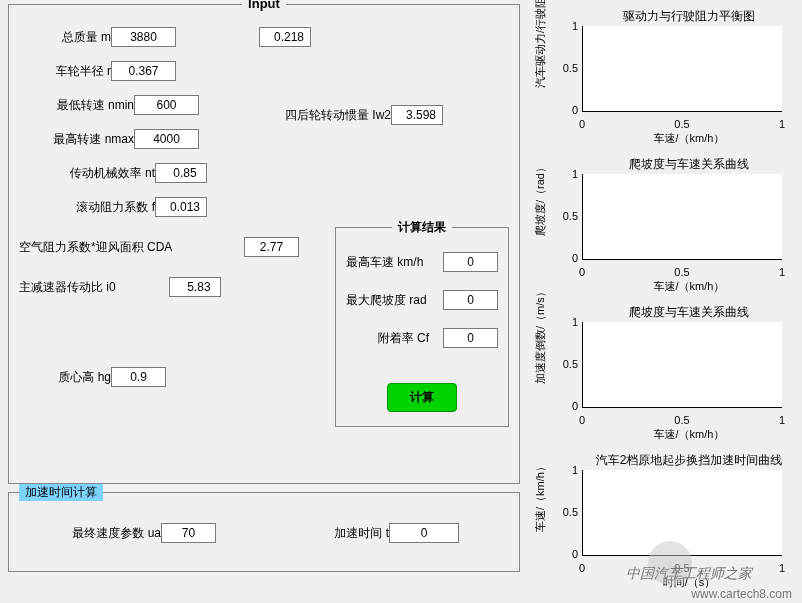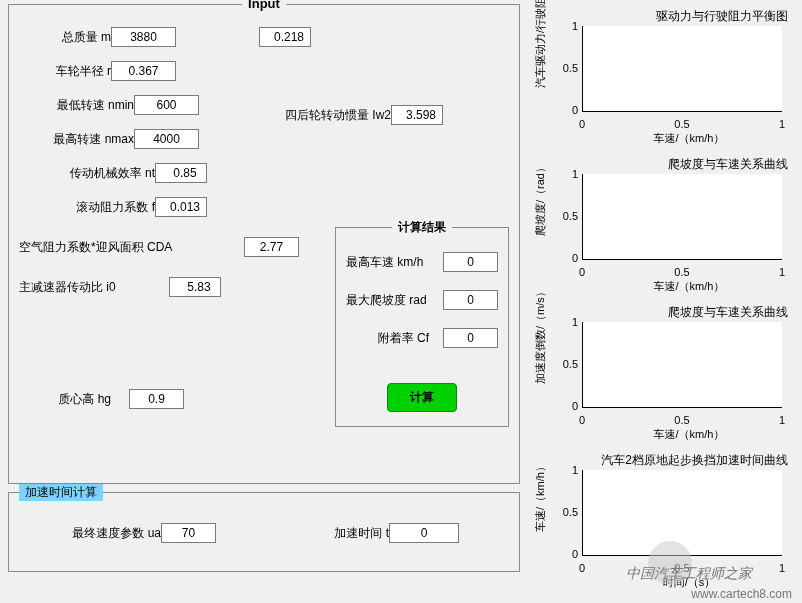--- a/index.html
+++ b/index.html
@@ -123,21 +123,21 @@
     .chart {
       position: relative;
       height: 148px;
       width: 268px;
     }
     .chart-title {
       position: absolute;
       top: 4px;
       left: 60px;
       right: 10px;
-      text-align: right;
+      text-align: center;
       font-size: 12px;
       white-space: nowrap;
     }
     .chart-ylabel {
       position: absolute;
       left: 0px;
       top: 50%;
       transform: translateY(-50%) rotate(-90deg);
       transform-origin: center;
       font-size: 11px;
@@ -236,21 +236,21 @@
       <input class="field-input w60" value="0.013" style="">
     </div>
     <div class="field" style="left:10px; top:232px;">
       <span class="field-label" style="width:225px;text-align:left;">空气阻力系数*迎风面积 CDA</span>
       <input class="field-input w55" value="2.77" style="">
     </div>
     <div class="field" style="left:10px; top:272px;">
       <span class="field-label" style="width:150px;text-align:left;">主减速器传动比 i0</span>
       <input class="field-input w60" value="5.83" style="">
     </div>
-    <div class="field" style="left:22px; top:384px;gap:18px;">
+    <div class="field" style="left:22px; top:362px;">
       <span class="field-label" style="width:80px;">质心高 hg</span>
       <input class="field-input w55" value="0.9" style="">
     </div>
 
     <div class="field" style="left:250px; top:22px;">
       <input class="field-input w60" value="0.218" style="">
     </div>
     <div class="field" style="left:228px; top:100px;">
       <span class="field-label" style="width:154px;">四后轮转动惯量 Iw2</span>
       <input class="field-input w60" value="3.598" style="">

